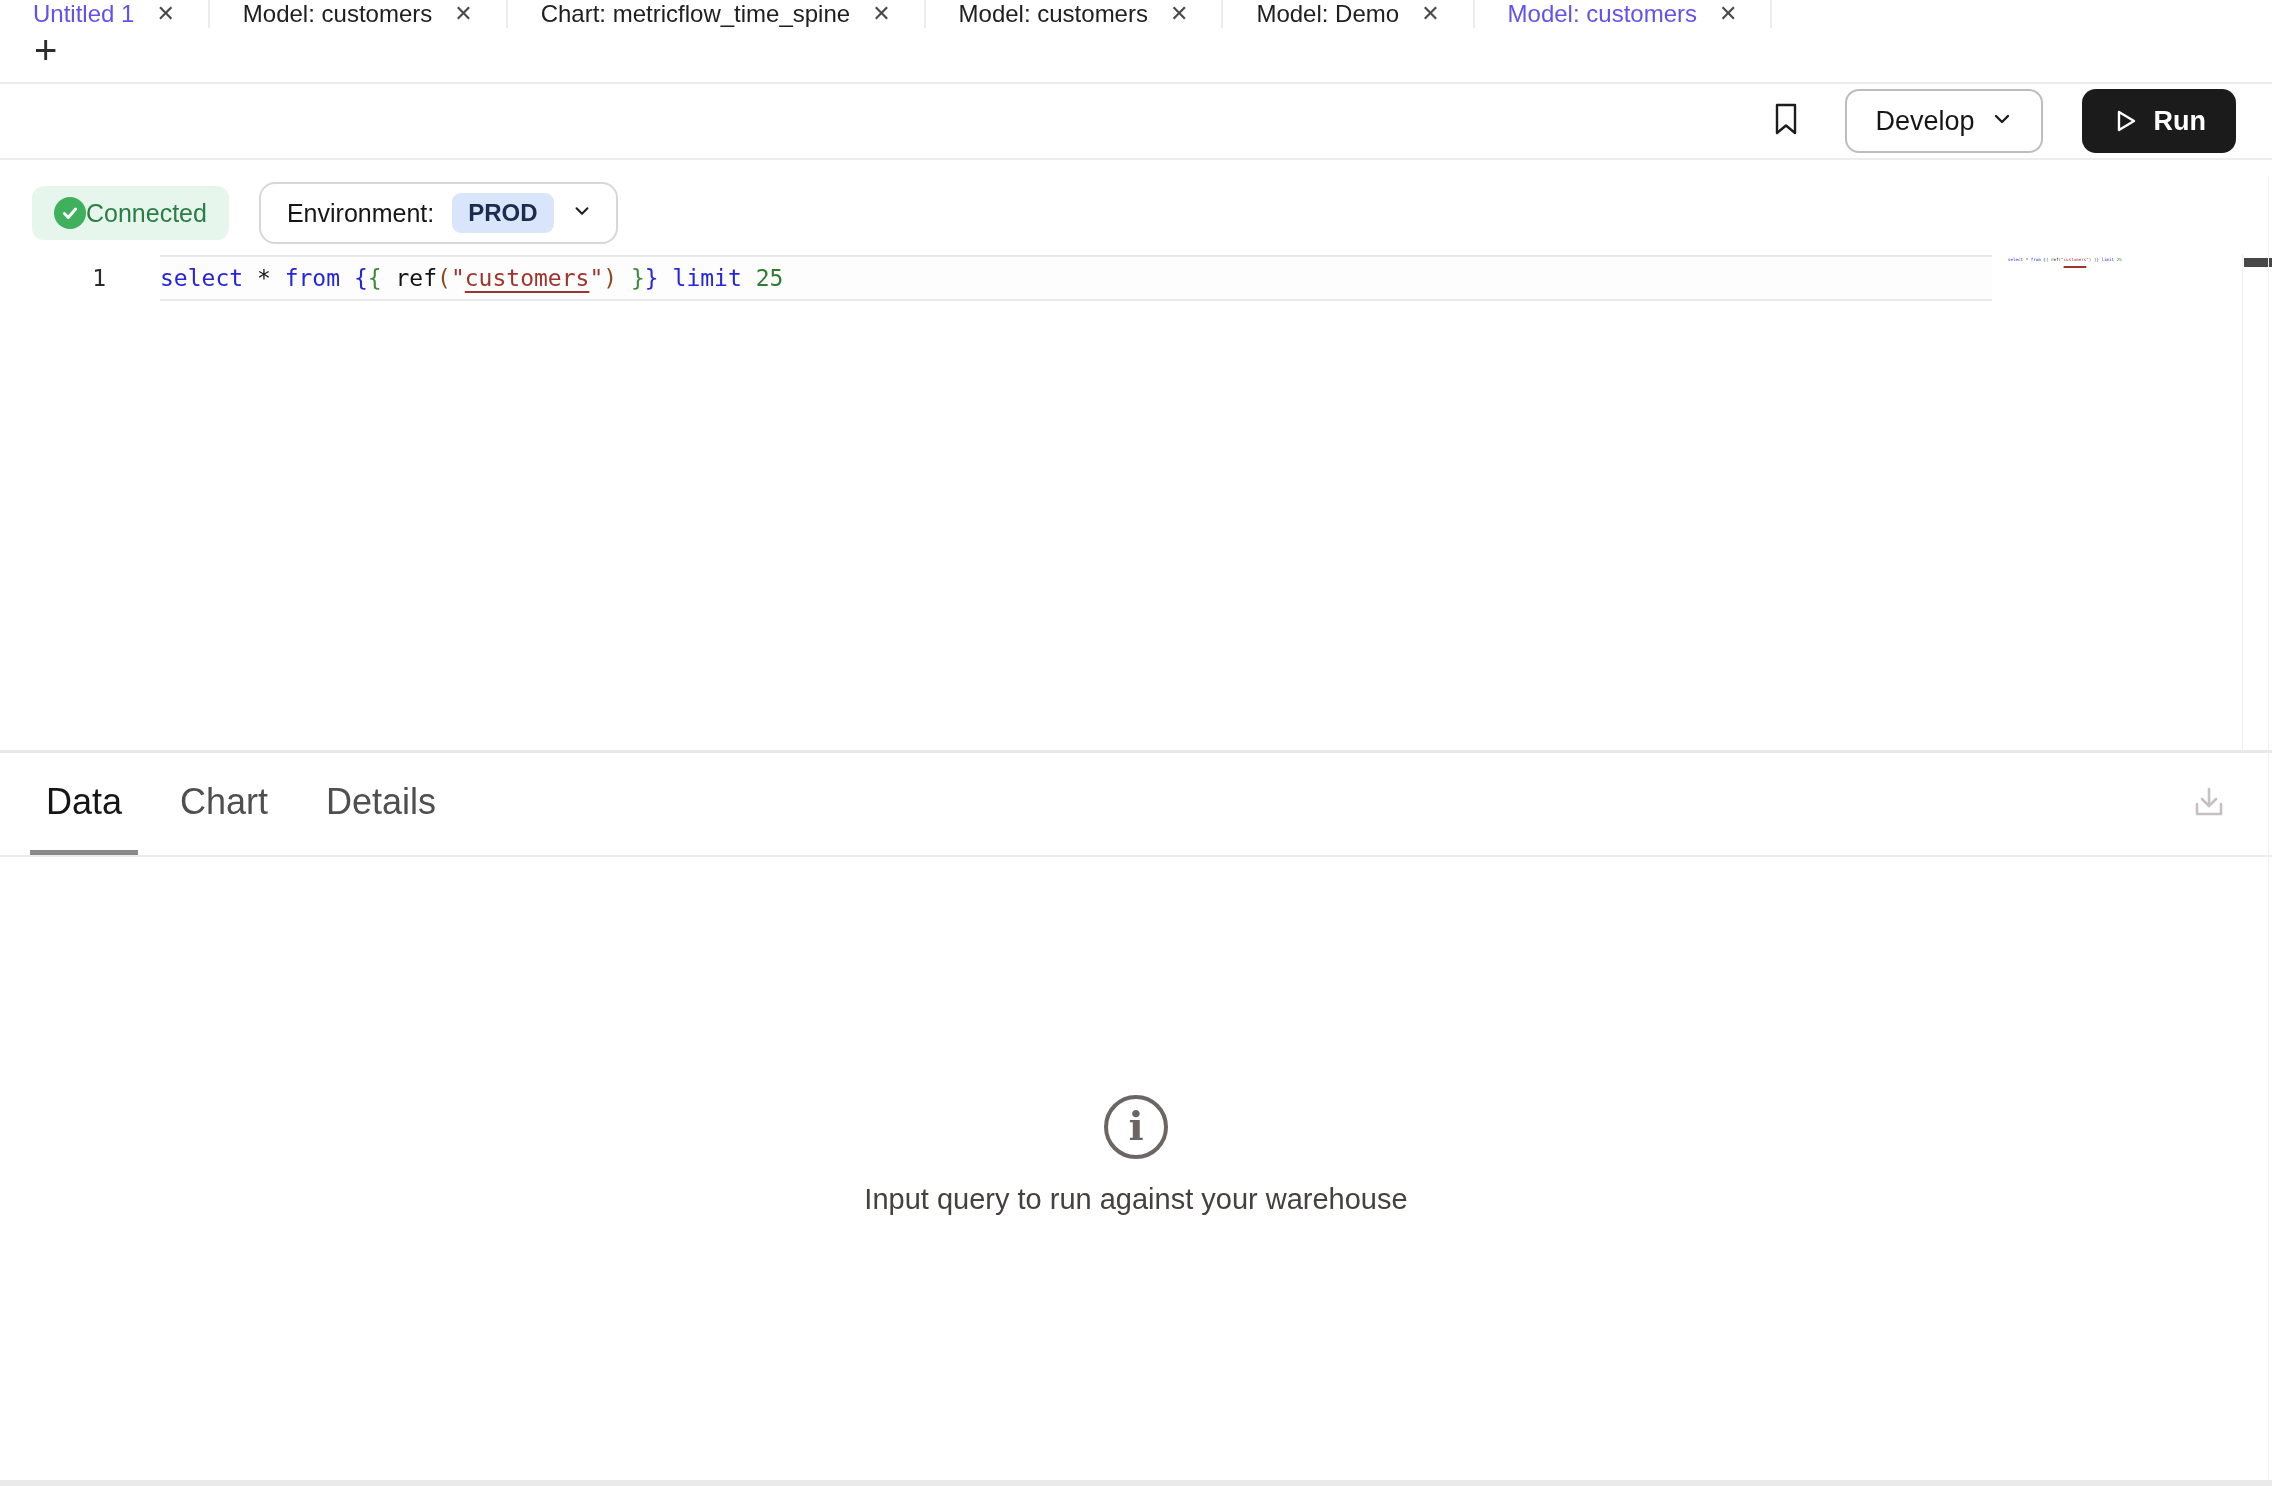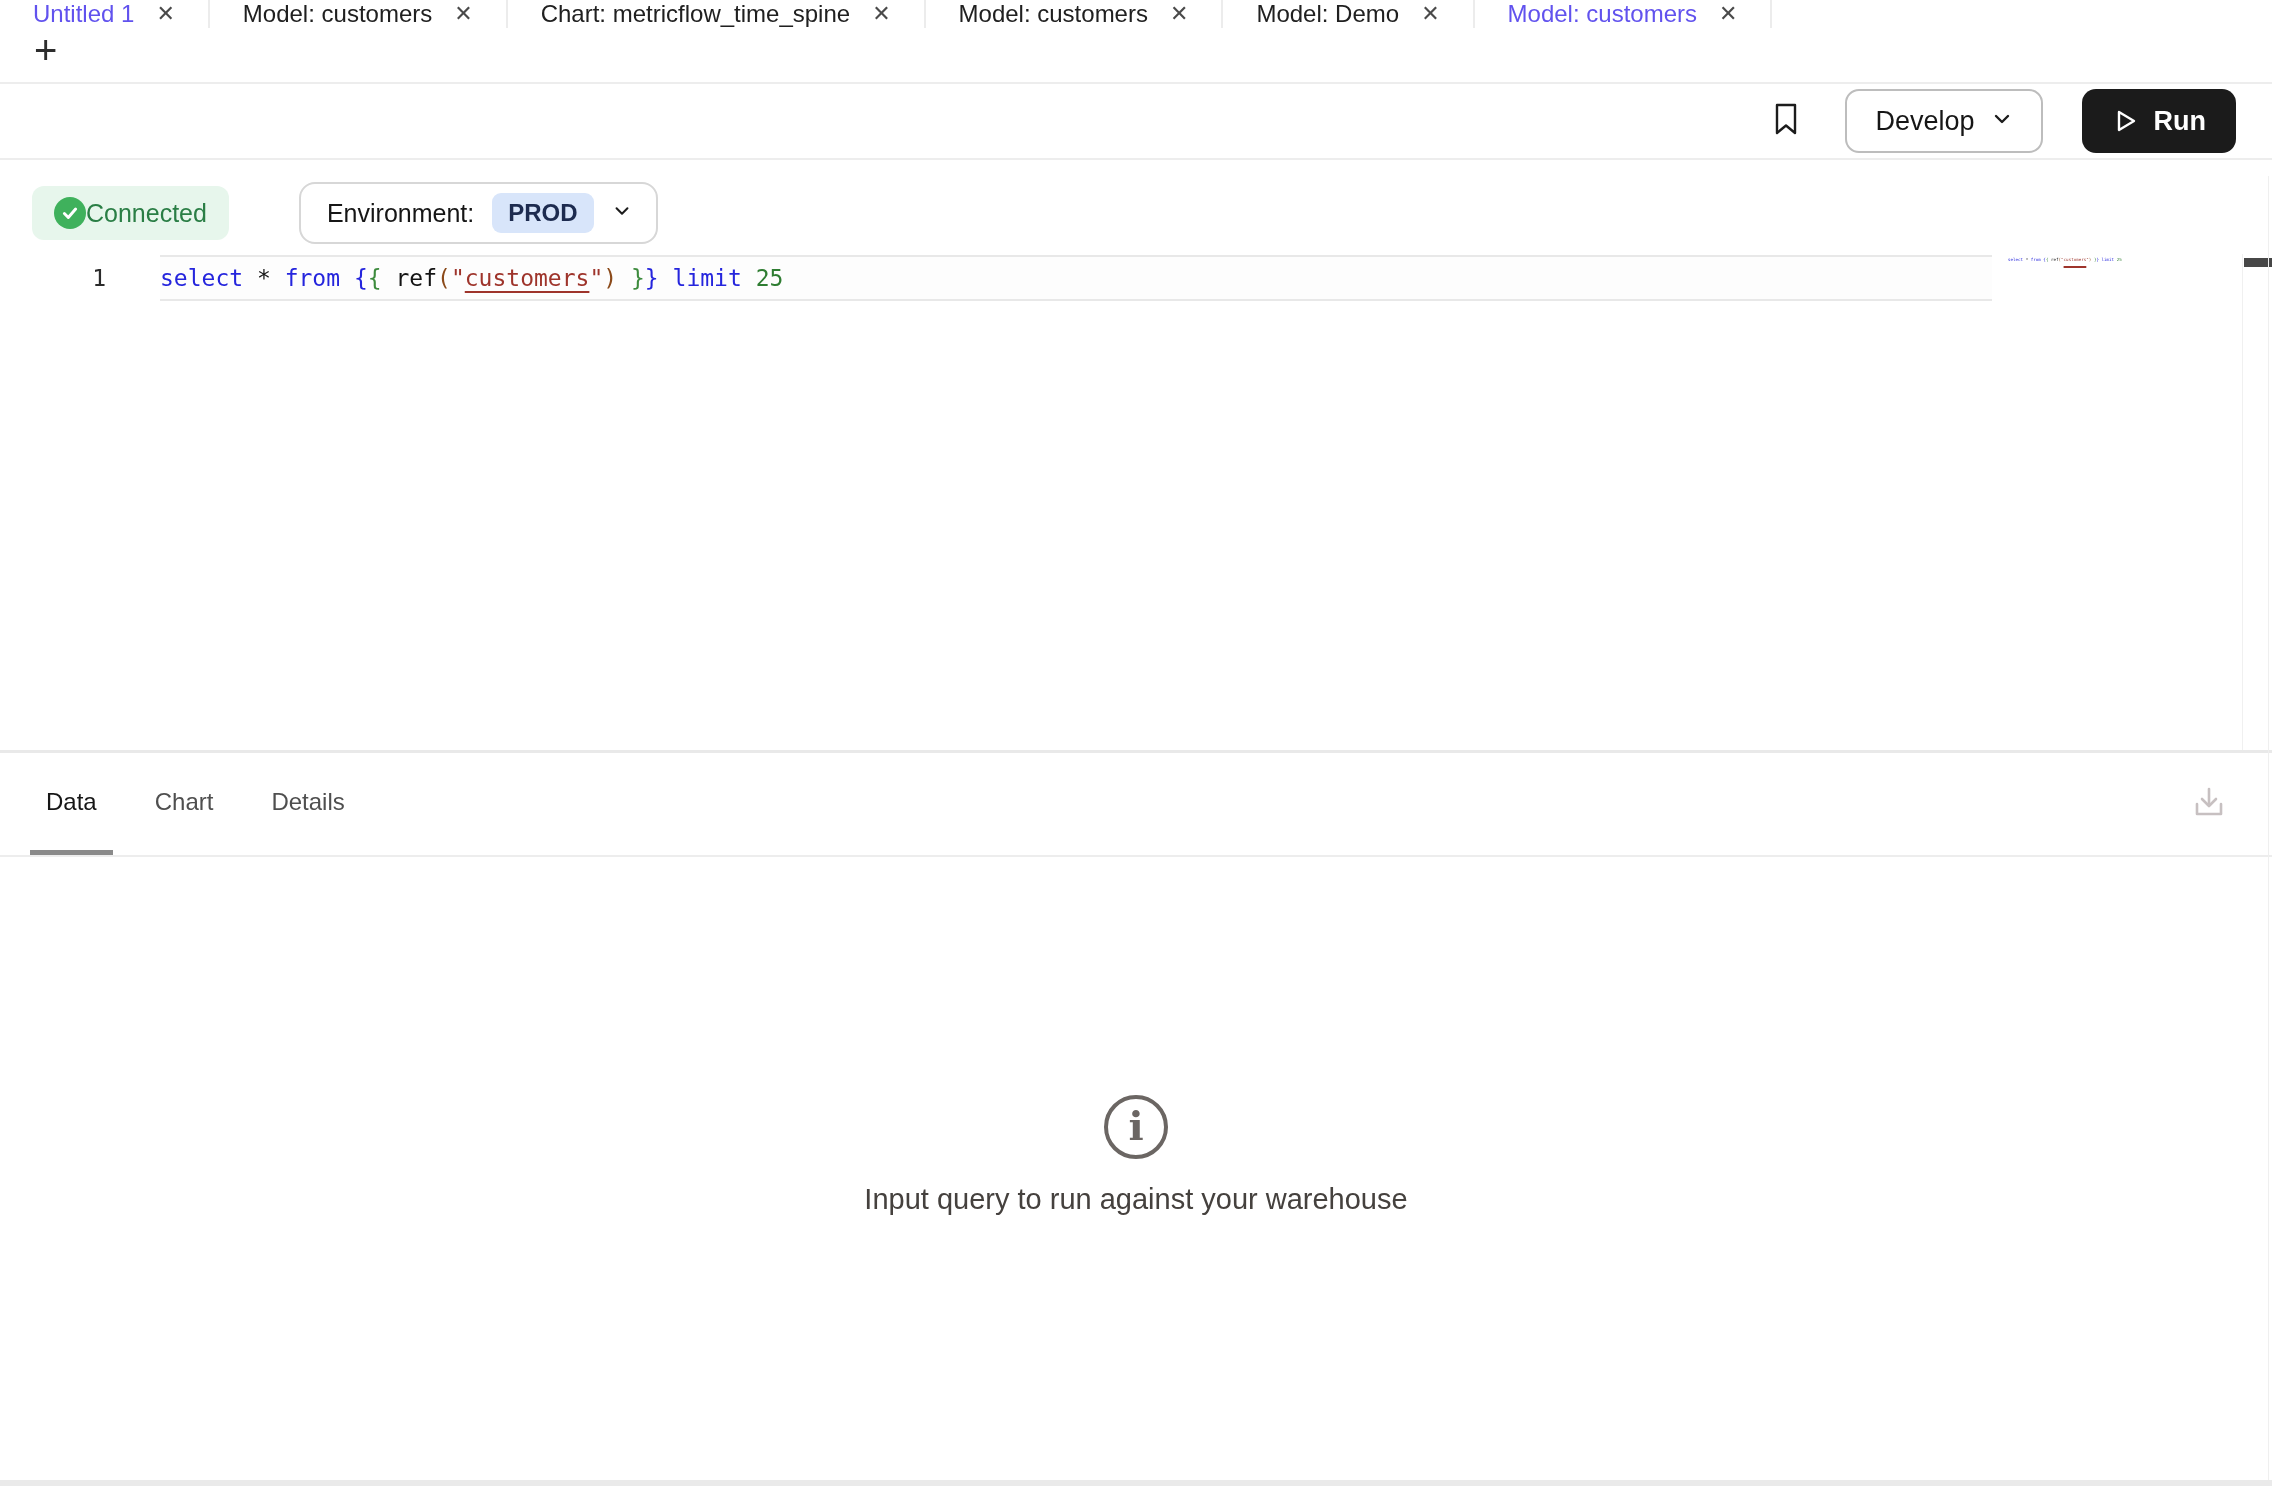--- a/index.html
+++ b/index.html
@@ -20,21 +20,21 @@
   .bookmark-btn { display:flex; align-items:center; margin-right:30px; }
   .btn-develop { display:flex; align-items:center; gap:16px; height:64px; padding:0 28px; border:2px solid #bdbdbd; border-radius:14px; background:#fff; font-size:27px; color:#161616; }
   .btn-run { display:flex; align-items:center; gap:16px; height:64px; padding:0 30px; margin-left:26px; border:none; border-radius:14px; background:var(--c-run_button_bg,#1b1b1b); color:#fff; font-size:27px; font-weight:700; }
 
   
   .editor { position:relative; height:590px; background:#fff; }
   .status-row { position:absolute; top:22px; left:32px; display:flex; align-items:center; gap:30px; }
   .connected-badge { display:flex; align-items:center; height:54px; padding:0 22px; border-radius:12px; background:var(--c-connected_bg,#e7f6ec); }
   .connected-dot { display:flex; align-items:center; justify-content:center; width:32px; height:32px; border-radius:50%; background:var(--c-connected_dot,#3fb15c); }
   .connected-label { font-size:25px; color:var(--c-connected_text,#2a7e45); }
-  .env-pill { display:flex; align-items:center; gap:18px; height:62px; padding:0 24px 0 26px; border:2px solid #d7d7d7; border-radius:16px; background:#fff;margin-left:40px; }
+  .env-pill { display:flex; align-items:center; gap:18px; height:62px; padding:0 24px 0 26px; border:2px solid #d7d7d7; border-radius:16px; background:#fff; }
   .env-label { font-size:25px; color:#161616; }
   .env-value { height:40px; display:flex; align-items:center; padding:0 16px; border-radius:9px; background:var(--c-prod_bg,#d8e5fa); color:var(--c-prod_text,#1d2b4f); font-size:24px; font-weight:700; }
 
   .code-row { position:absolute; top:97px; left:0; right:0; height:42px; }
   .current-line { position:absolute; top:-2px; left:160px; width:1832px; height:46px; background:#fdfdfd; border-top:2px solid #e8e8e8; border-bottom:2px solid #e8e8e8; }
   .gutter { position:absolute; top:0; left:0; width:106px; height:42px; line-height:42px; text-align:right; font-family:"DejaVu Sans Mono", monospace; font-size:23px; color:#2b2b2b; }
   .code-line { position:absolute; top:0; left:160px; height:42px; line-height:42px; font-family:"DejaVu Sans Mono", monospace; font-size:23px; white-space:pre; }
 
   .tok-keyword { color:var(--c-code_keyword,#2525dd); }
   .tok-plain { color:var(--c-code_plain,#141414); }
@@ -47,21 +47,21 @@
 
   .minimap { position:absolute; top:94px; left:2008px; height:12px; font-family:"DejaVu Sans Mono", monospace; font-size:4.2px; line-height:12px; white-space:pre; }
   .editor-scroll-track { position:absolute; top:94px; bottom:0; left:2242px; width:30px; border-left:1px solid #f0f0f0; }
   .editor-scroll-thumb { position:absolute; top:4px; left:1px; width:28px; height:9px; background:#474747; }
 
   .section-divider { height:3px; background:#e9e9e9; }
 
   
   .results { position:relative; height:719px; background:#fff; }
   .results-tabrow { position:relative; display:flex; align-items:stretch; height:104px; padding-left:30px; border-bottom:2px solid #ededed; }
-  .rtab { display:flex; align-items:center; padding:0 16px; margin-right:26px; font-size:24px; color:#4f4f4f; border-bottom:5px solid transparent; }
+  .rtab { display:flex; align-items:center; padding:0 16px; margin-right:26px; font-size:36px; color:#4f4f4f; border-bottom:5px solid transparent; }
   .rtab.active { color:#161616; border-bottom-color:#8a8a8a; }
   .download-btn { position:absolute; right:42px; top:50%; transform:translateY(-50%); display:flex; }
 
   .empty-state { display:flex; flex-direction:column; align-items:center; }
   .info-circle { margin-top:238px; width:64px; height:64px; border:4px solid #6b6663; border-radius:50%; display:flex; align-items:center; justify-content:center; }
   .info-glyph { font-family:"DejaVu Serif", serif; font-size:40px; font-weight:700; color:#6b6663; line-height:1; margin-top:-2px; }
   .empty-message { margin-top:24px; font-size:29px; color:#45413e; }
 
   .bottom-band { position:absolute; left:0; right:0; bottom:0; height:6px; background:#eaeaea; }
   .right-edge-line { position:absolute; top:176px; bottom:6px; left:2268px; width:1px; background:#efefef; }

